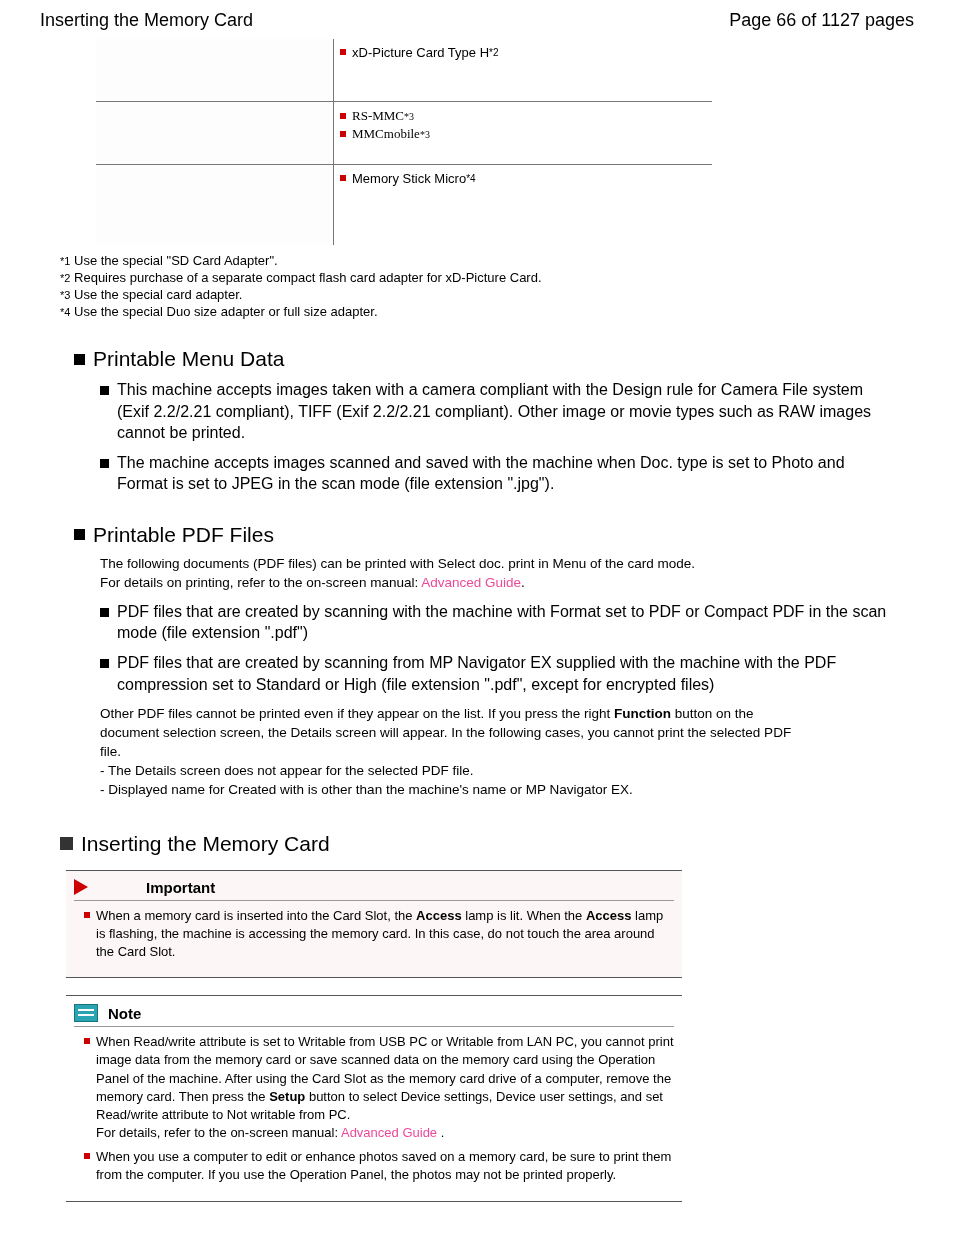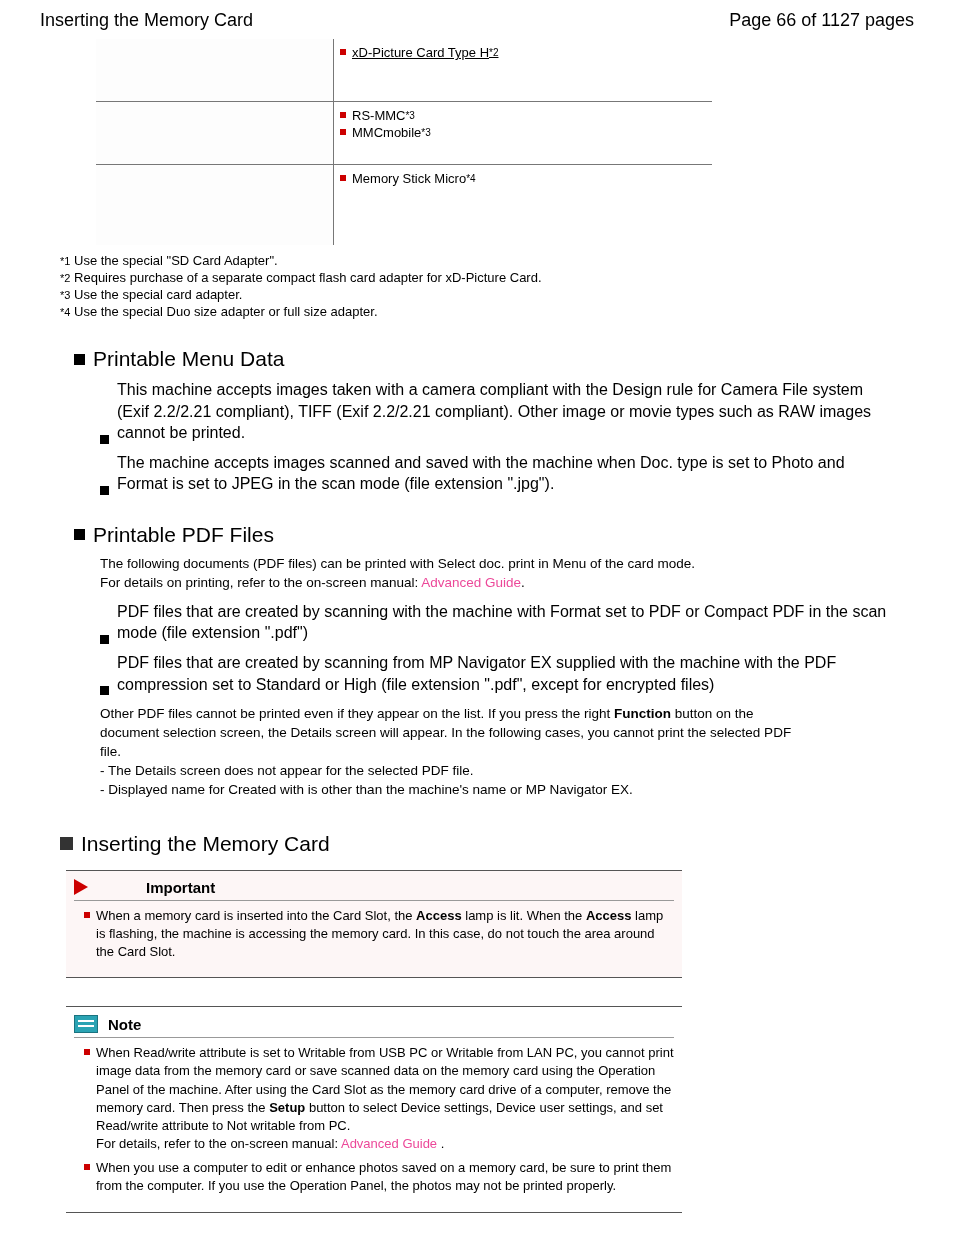--- a/index.html
+++ b/index.html
@@ -47,21 +47,21 @@
     width: 9px; height: 9px; background: #000; margin-right: 8px; flex-shrink:0; margin-top:7px;
   }
   .foot-item { font-size: 13px; margin: 2px 0; }
   .foot-num { font-size: 11px; }
   .h2row { display:flex; align-items:center; margin-top: 28px; margin-left: 14px;}
   .h2row .mark { width: 11px; height: 11px; background:#000; margin-right: 8px;}
   .h2row .title { font-size: 21px; }
   .sqrow { display:flex; align-items:center; margin-top: 32px; margin-left: 0px;}
   .sqrow .mark { width: 13px; height: 13px; background:#333; margin-right: 8px;}
   .sqrow .title { font-size: 21px; }
-  .li { display:flex; margin-left: 40px; margin-top: 8px; font-size:16px; line-height:1.35;align-items:flex-end;}
+  .li { display:flex; margin-left: 40px; margin-top: 8px; font-size:16px; line-height:1.35;}
   .li .txt { flex:1; }
   .small-para { margin-left: 40px; margin-top: 10px; font-size:13.5px; line-height:1.4; max-width:700px;}
   .link { color: #ec4899; }
   .important-box {
     margin-left: 6px;
     margin-top: 14px;
     border-top: 1px solid #555;
     border-bottom: 1px solid #555;
     background: #fdf6f6;
     padding: 8px 8px 10px 8px;
@@ -77,21 +77,21 @@
   }
   .red-tri {
     width: 0; height: 0;
     border-top: 8px solid transparent;
     border-bottom: 8px solid transparent;
     border-left: 14px solid #c00;
     margin-right: 10px;
   }
   .note-box {
     margin-left: 6px;
-    margin-top: 28px;
+    margin-top: 17px;
     border-top: 1px solid #555;
     border-bottom: 1px solid #555;
     padding: 8px 8px 10px 8px;
     max-width: 600px;
   }
   .note-head {
     display:flex; align-items:center;
     border-bottom: 1px solid #999;
     padding-bottom: 4px; margin-bottom: 6px;
     font-weight: bold; font-size: 15px;
@@ -119,31 +119,31 @@
   <span>Inserting the Memory Card</span>
   <span>Page 66 of 1127 pages</span>
 </div>
 
 <div class="content">
 
   <table class="card-table">
     <tbody>
         <tr>
       <td class="illus" style="border-top:none;border-left:none;"></td>
-      <td style="border-top:none;border-right:none;text-decoration:underline;">
+      <td style="border-top:none;border-right:none;">
         <div class="card-cell-line">
               <span class="bullet-red"></span>
               <span>xD-Picture Card Type H</span>
               <span class="sup">*2</span>
             </div>
       </td>
     </tr>
     <tr>
       <td class="illus" style="border-left:none;"></td>
-      <td style="border-right:none;">
+      <td style="border-right:none;font-family:Liberation Serif, serif;">
         <div class="card-cell-line">
               <span class="bullet-red"></span>
               <span>RS-MMC</span>
               <span class="sup">*3</span>
             </div>
         <div class="card-cell-line">
               <span class="bullet-red"></span>
               <span>MMCmobile</span>
               <span class="sup">*3</span>
             </div>

